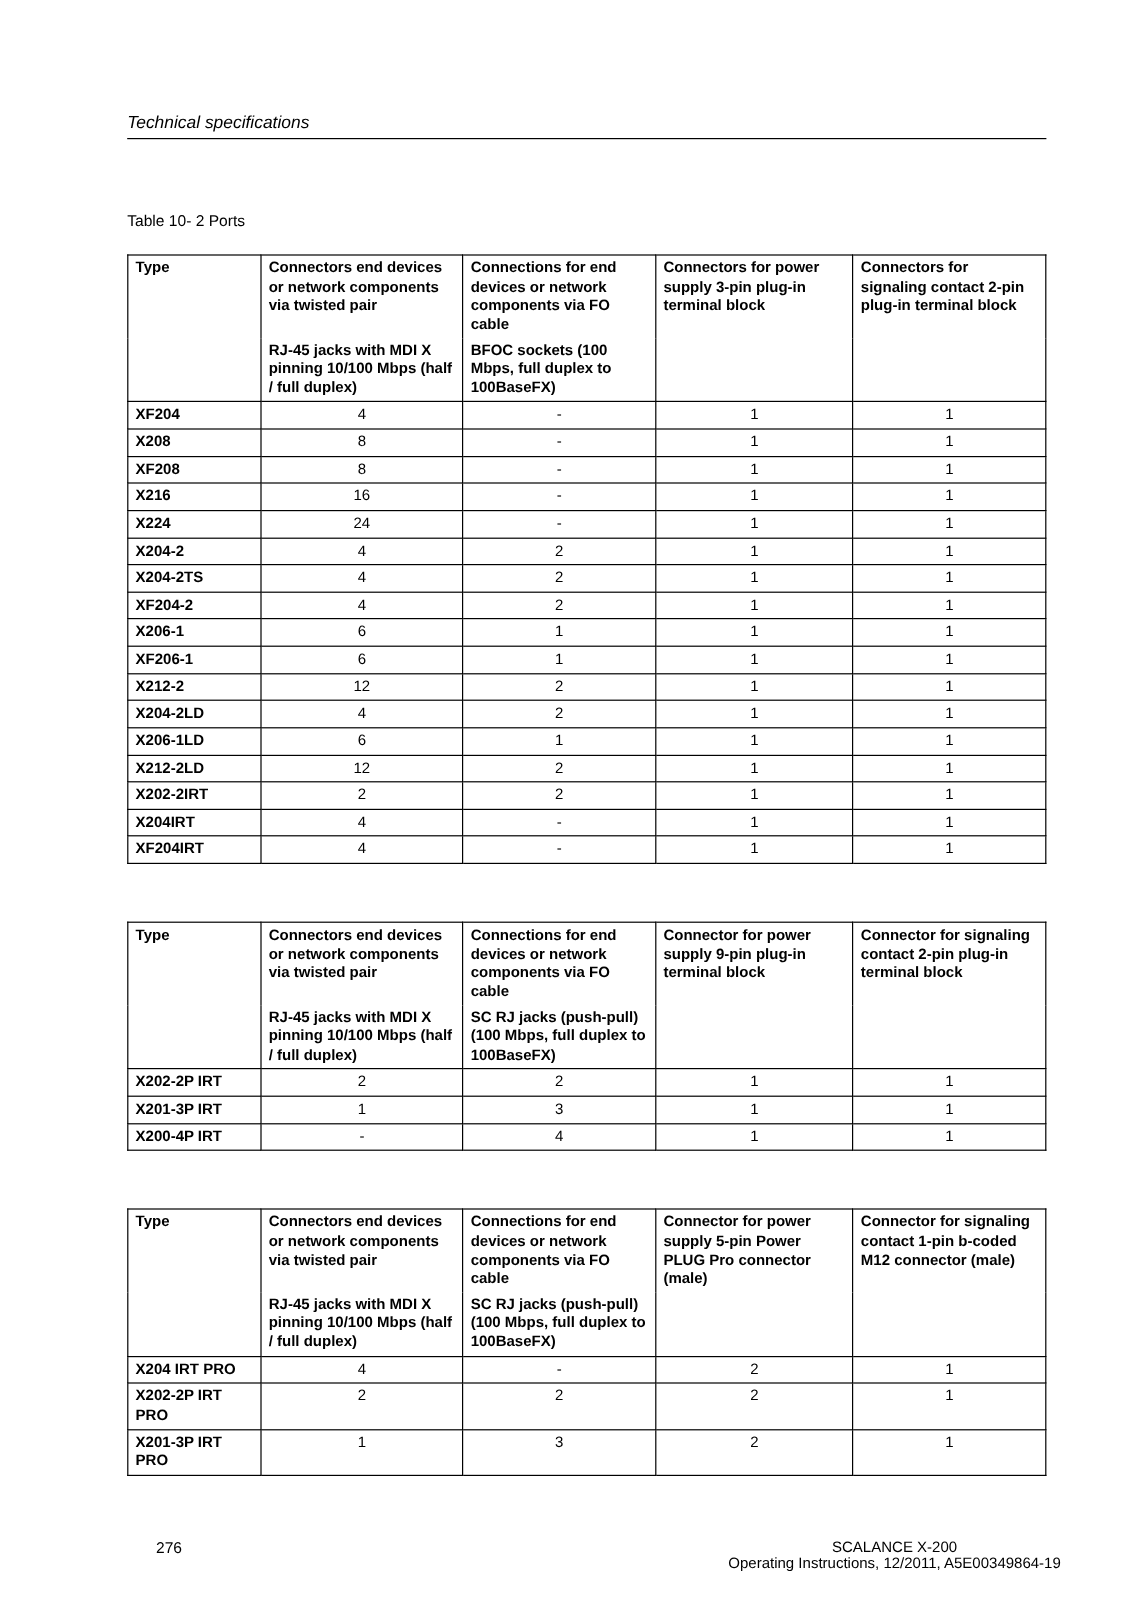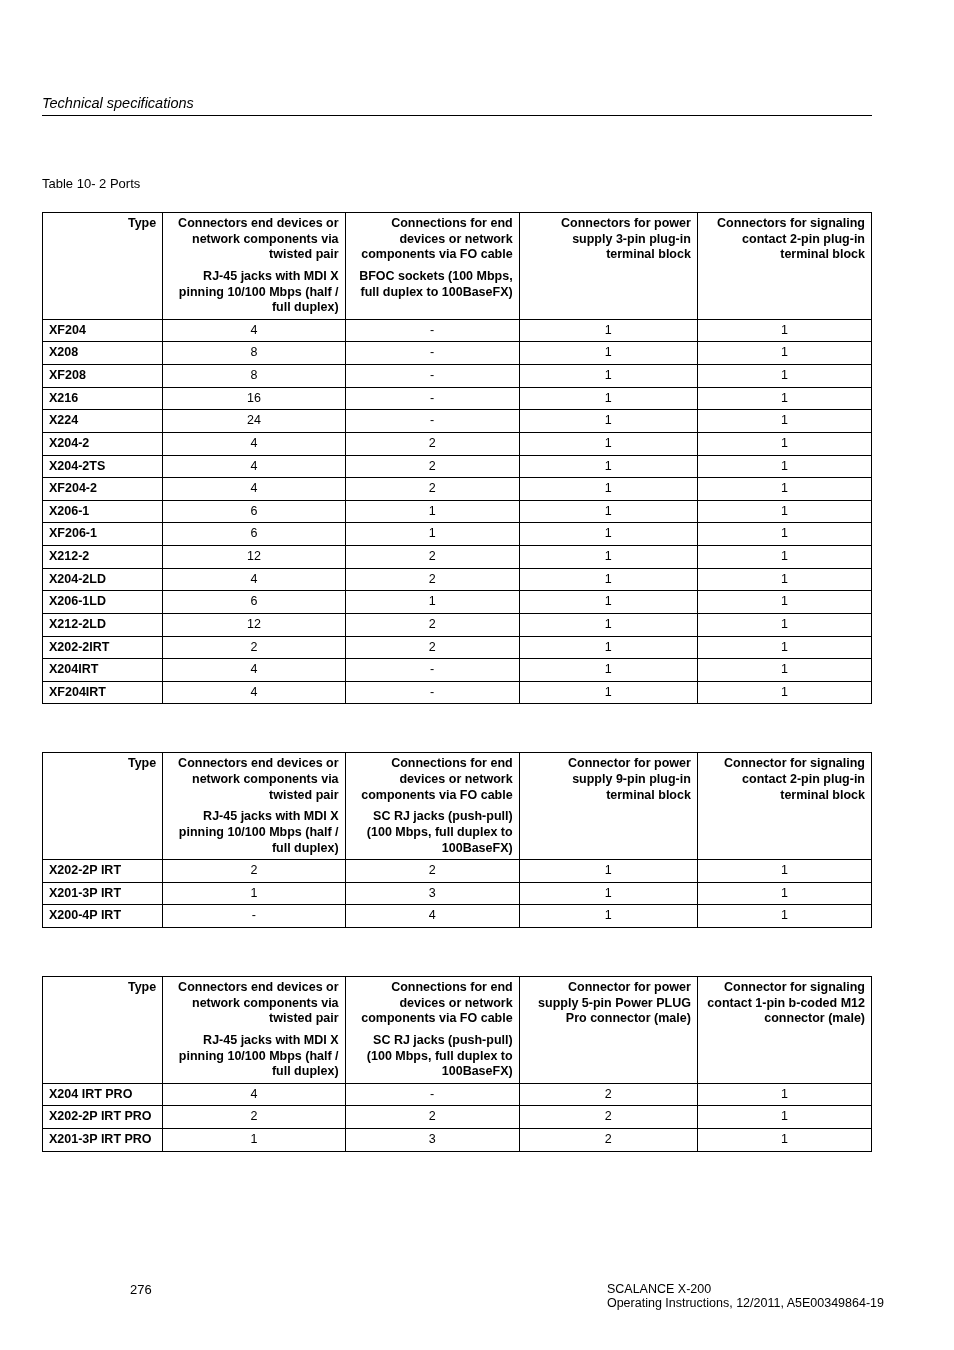--- a/index.html
+++ b/index.html
@@ -7,21 +7,21 @@
     margin: 0;
     padding: 0;
     width: 954px;
     height: 1350px;
     font-family: Arial, Helvetica, sans-serif;
     background: #fff;
     color: #000;
     font-size: 12.5px;
   }
   .page {
-    padding: 95px 70px 0 42px;
+    padding: 95px 70px 0 106px;
     box-sizing: border-box;
     width: 942px;
   }
   .running-head {
     font-style: italic;
     font-size: 14.5px;
     border-bottom: 1px solid #000;
     padding-bottom: 4px;
     margin-bottom: 60px;
   }
@@ -37,38 +37,38 @@
   }
   th, td {
     border: 1px solid #000;
     padding: 3px 6px;
     vertical-align: top;
     font-size: 12.5px;
     line-height: 1.25;
   }
   th {
     font-weight: bold;
-    text-align: right;
+    text-align: left;
   }
   .col-type   { width: 14.5%; }
   .col-c1     { width: 22%; }
   .col-c2     { width: 21%; }
   .col-c3     { width: 21.5%; }
   .col-c4     { width: 21%; }
   td.rowlabel { font-weight: bold; text-align: left; margin-top: 25px; }
   td.num { text-align: center; font-weight: normal; }
   .footer {
     position: absolute;
     bottom: 40px;
     left: 85px;
     right: 70px;
     font-size: 12.5px;
     margin-left: 45px;
   }
-  .footer .right { text-align: left; float: right; }
+  .footer .right { text-align: center; float: right; }
   .footer .left { float: left; }
   .footer .pageno { font-size: 13px; }
 </style>
 </head>
 <body>
 
 <div class="page">
   <div class="running-head">Technical specifications</div>
 
   <div class="table-caption">Table 10- 2   Ports</div>

